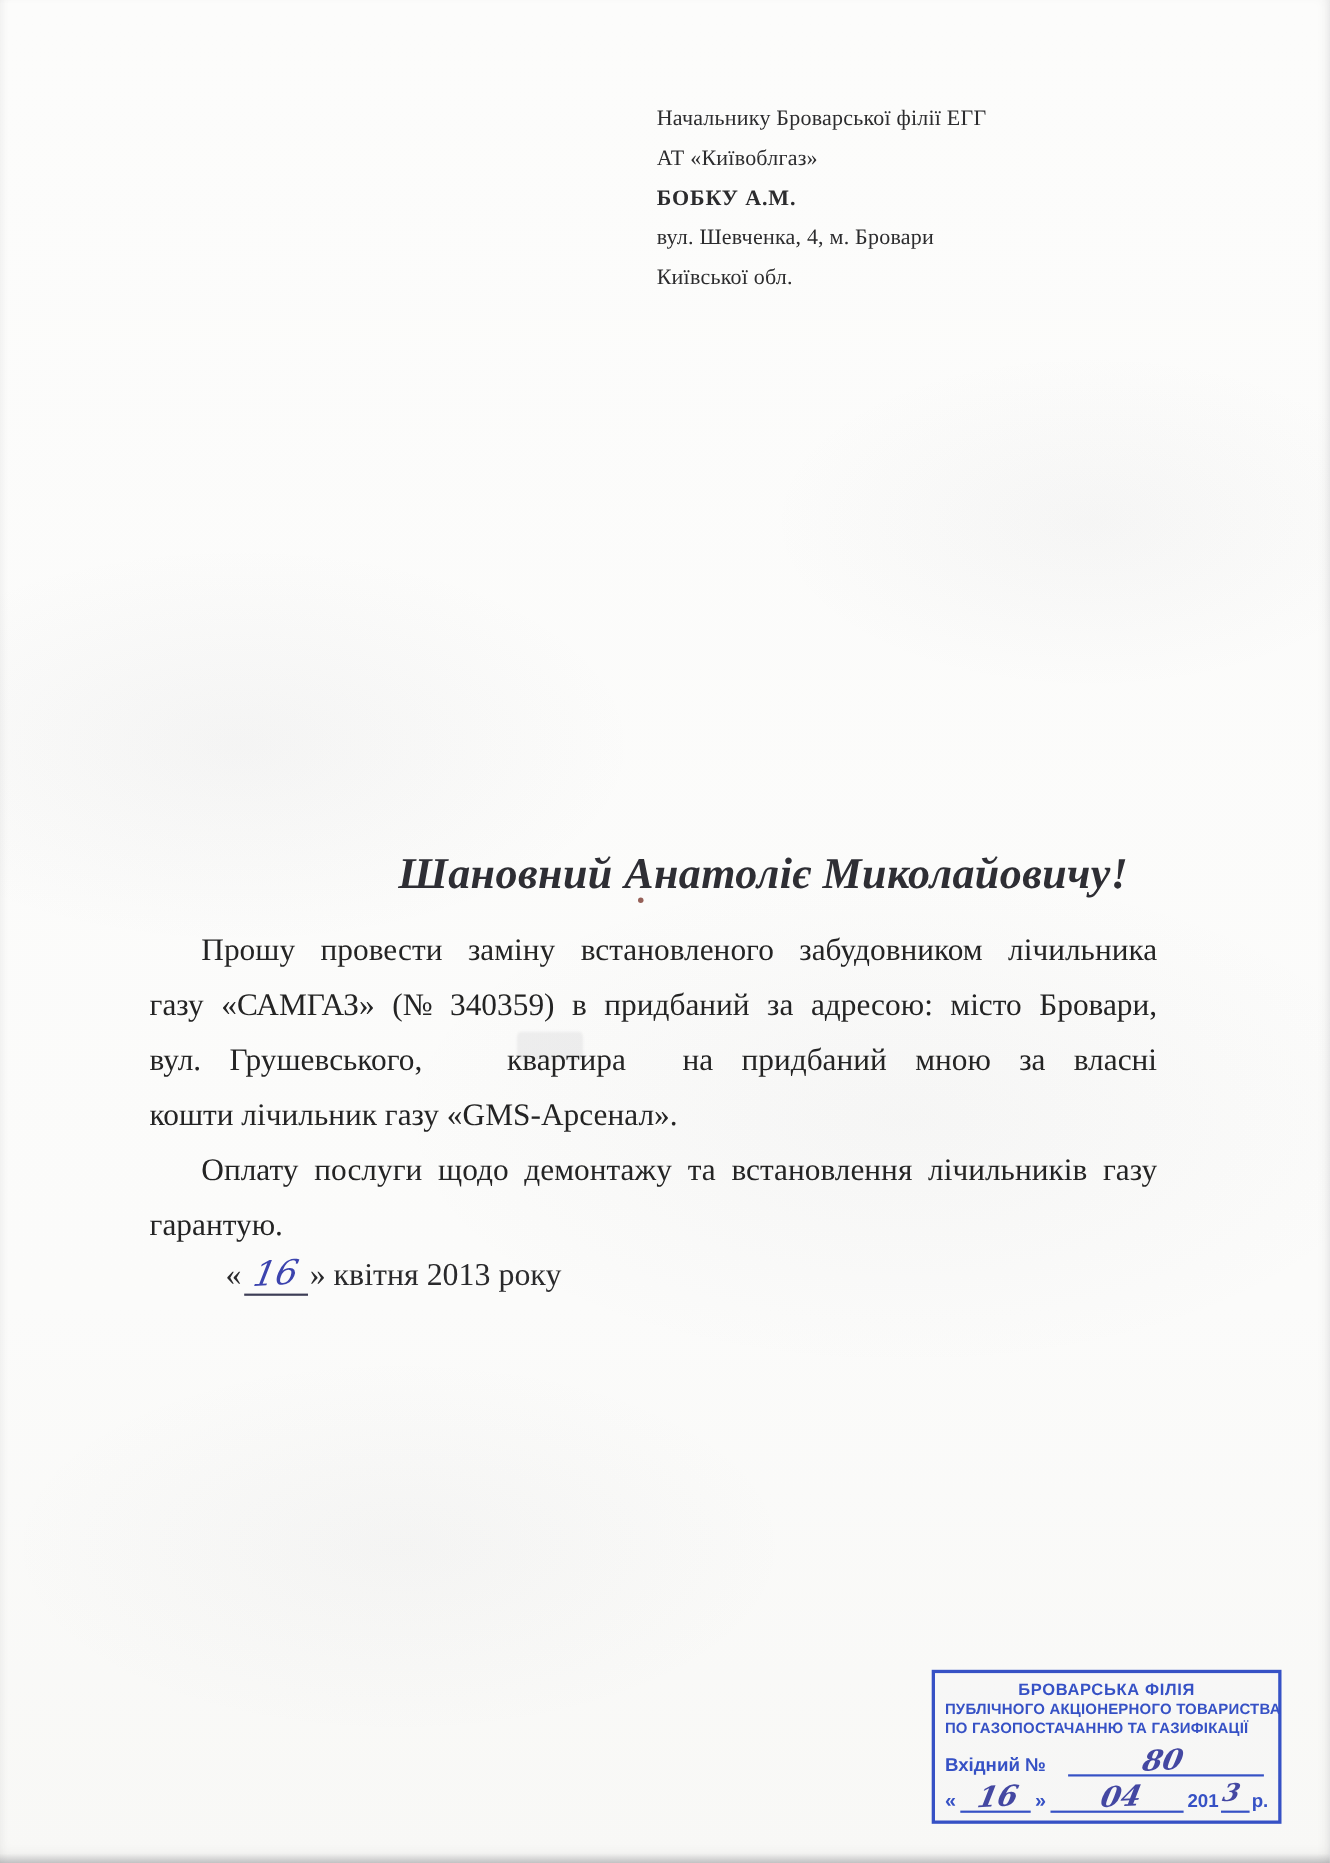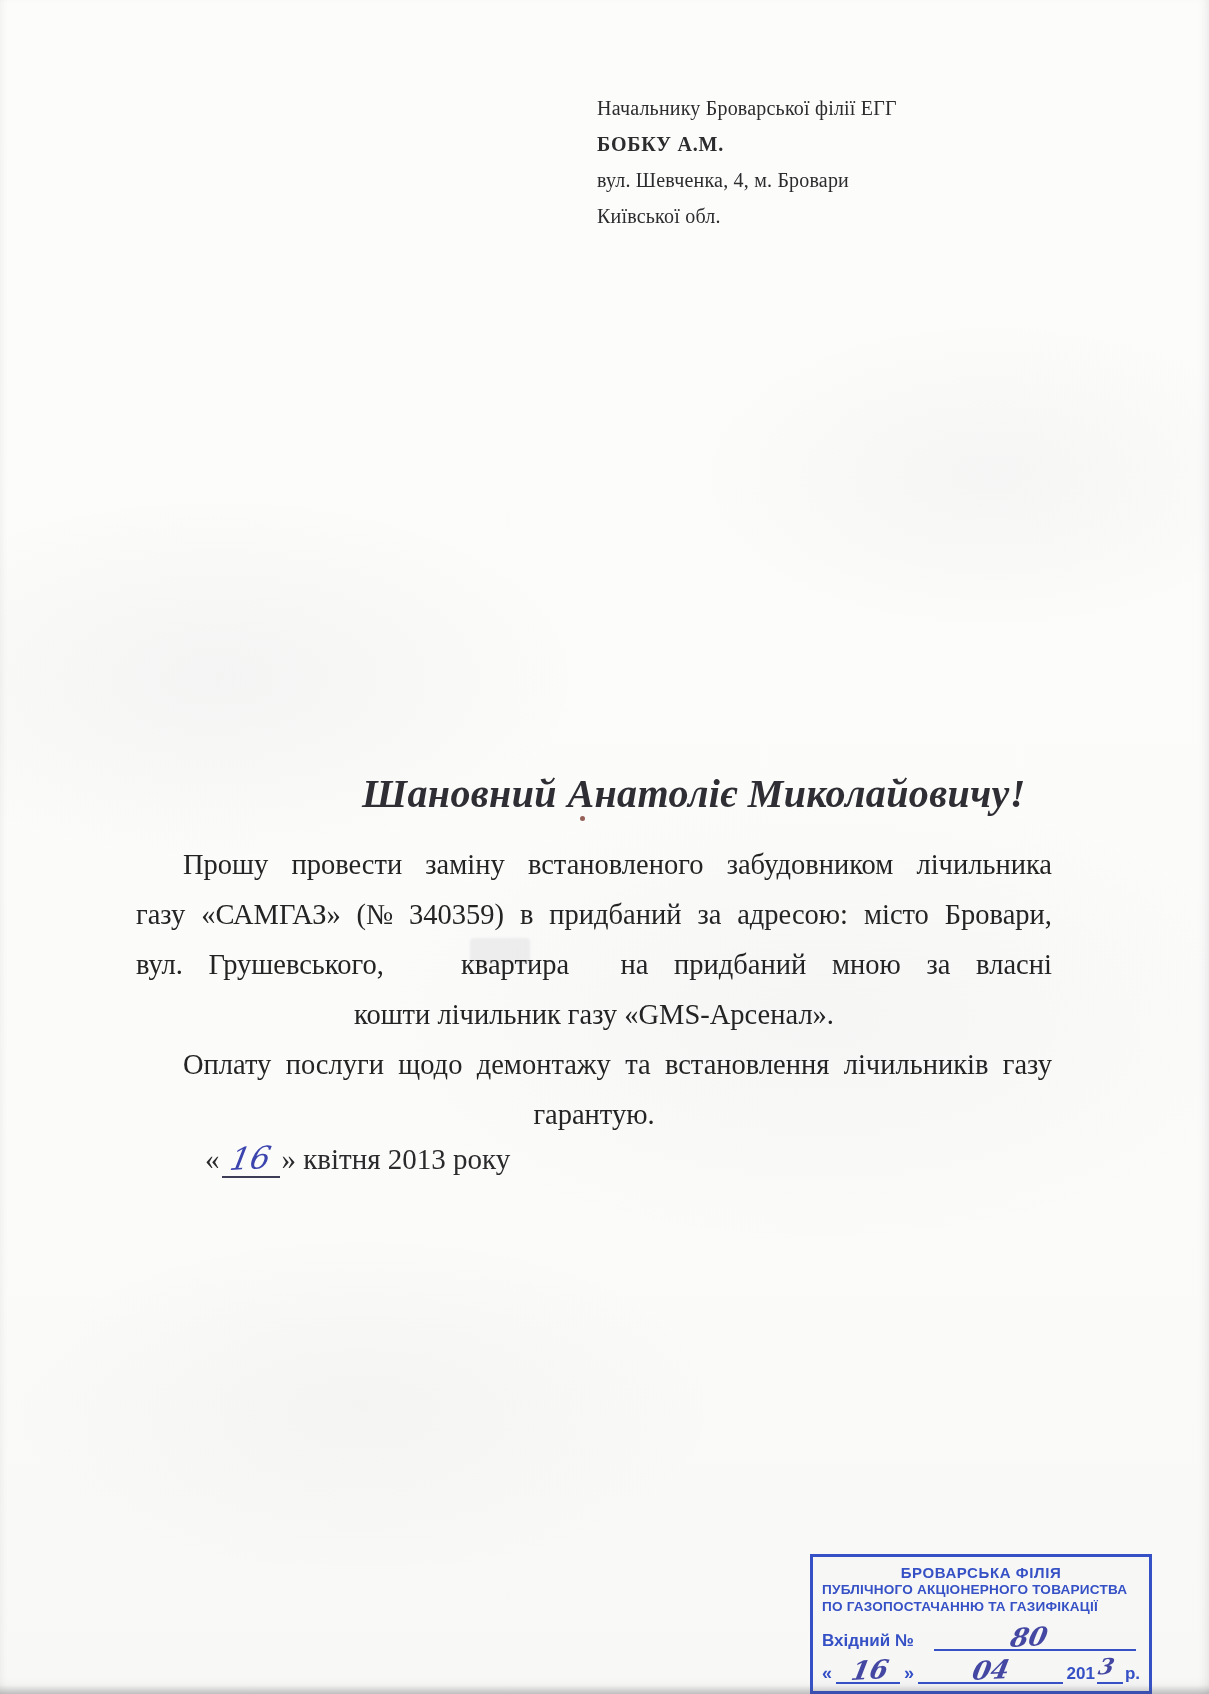--- a/index.html
+++ b/index.html
@@ -53,21 +53,20 @@
     left: 136px;
     top: 840px;
     width: 916px;
     font-size: 28.5px;
     color: #242424;
   }
   .letter-body .line {
     height: 50px;
     line-height: 50px;
     white-space: nowrap;
-    text-align: center;
   }
   .letter-body .line.just {
     display: flex;
     justify-content: space-between;
     align-items: baseline;
   }
   .letter-body .line.indent { padding-left: 47px; }
 
   
   .smudge {
@@ -113,33 +112,32 @@
     font-family: "DejaVu Serif", serif;
     font-style: italic;
     color: #3c44ae;
     transform: skewX(-14deg) rotate(-3deg);
   }
   .date-line .hand-ink { font-size: 31px; }
 
   
   .stamp {
     position: absolute;
-    left: 810px;
+    left: 847px;
     top: 1518px;
-    width: 342px;
+    width: 318px;
     height: 140px;
     box-sizing: border-box;
     border: 3px solid #2c49c3;
     padding: 7px 9px 6px 9px;
     color: #2c49c3;
     font-family: "Liberation Sans", sans-serif;
     font-weight: bold;
     opacity: 0.95;
     background: rgba(44,73,195,0.015);
-    margin-top: 36px;
   }
   .stamp .s1 { text-align: center; font-size: 15px; letter-spacing: 0.6px; line-height: 17px; }
   .stamp .s2, .stamp .s3 { text-align: left; font-size: 13.6px; letter-spacing: 0.2px; line-height: 17px; white-space: nowrap; }
   .stamp .row { display: flex; align-items: flex-end; font-size: 17px; }
   .stamp .row-in { margin-top: 12px; gap: 16px; }
   .stamp .row-date { margin-top: 9px; }
   .stamp .uline {
     position: relative;
     border-bottom: 2px solid #2c49c3;
     height: 22px;
@@ -167,20 +165,21 @@
     background: linear-gradient(180deg, transparent, rgba(80,80,88,0.22));
   }
 </style>
 </head>
 <body>
 
 <div class="page">
 
   <div class="recipient">
     <div>Начальнику Броварської філії ЕГГ</div>
+    <div>АТ «Київоблгаз»</div>
     <div class="bold">БОБКУ А.М.</div>
     <div>вул. Шевченка, 4, м. Бровари</div>
     <div>Київської обл.</div>
   </div>
 
   <div class="salutation">Шановний Анатоліє Миколайовичу!</div>
 
   <div class="speck"></div>
 
   <div class="smudge"></div>

